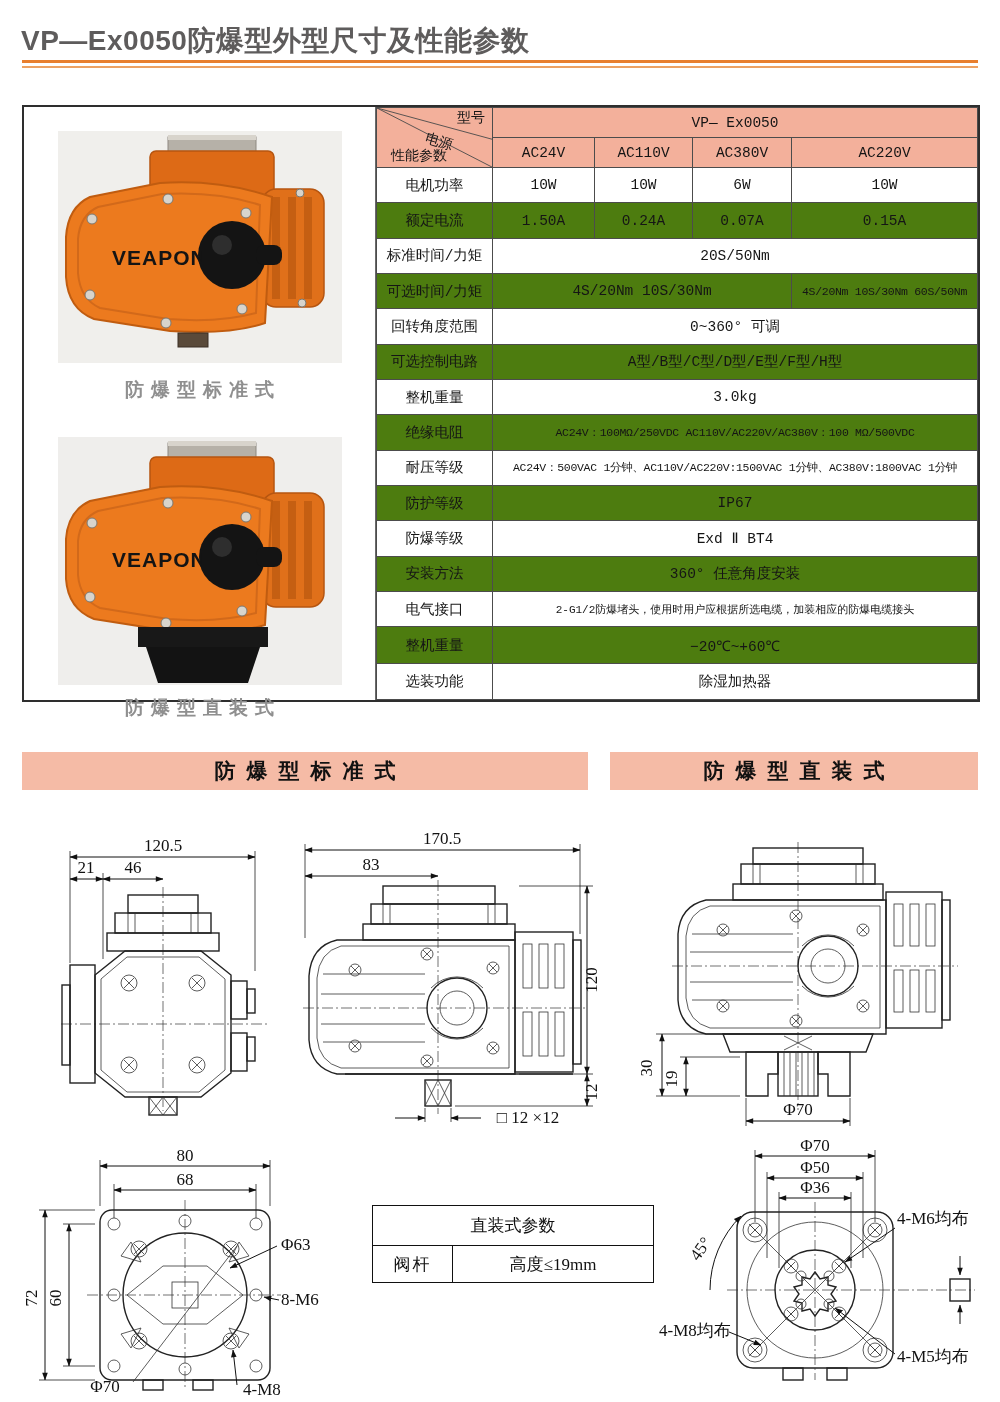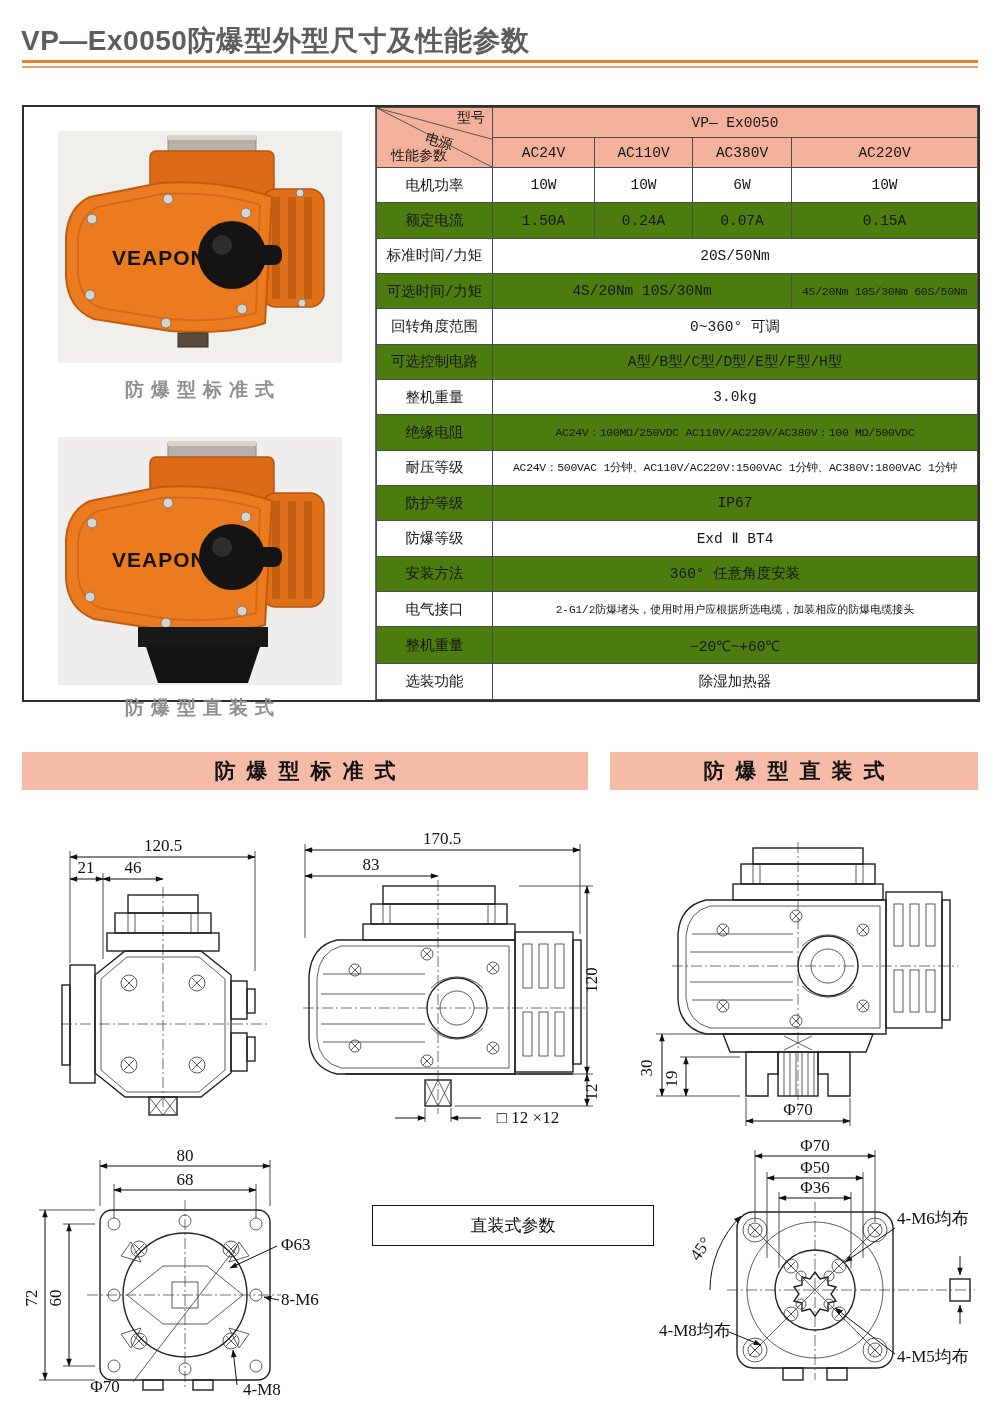--- a/index.html
+++ b/index.html
@@ -518,20 +518,24 @@
   <text x="80" y="242" text-anchor="middle">Φ70</text>
   <line class="lead" x1="212" y1="235" x2="208" y2="200"></line>
   <text x="218" y="245" text-anchor="start">4-M8</text>
 </svg>
 
 <table class="dparams">
   <tbody>
       <tr>
         <td class="t-title" colspan="2">直装式参数</td>
       </tr>
+  <tr>
+    <td class="lbl">阀杆</td>
+    <td>高度≤19mm</td>
+  </tr>
 </tbody>
   </table>
 
 <svg class="dwg" style="left:645px; top:1140px;" width="335" height="262" viewBox="0 0 335 262">
   <line class="ext" x1="110" y1="82" x2="110" y2="10"></line>
   <line class="ext" x1="230" y1="82" x2="230" y2="10"></line>
   <line class="dim" x1="110" y1="16" x2="230" y2="16"></line>
   <text x="170" y="11" text-anchor="middle">Φ70</text>
   <line class="ext" x1="122" y1="118" x2="122" y2="32"></line>
   <line class="ext" x1="218" y1="118" x2="218" y2="32"></line>

